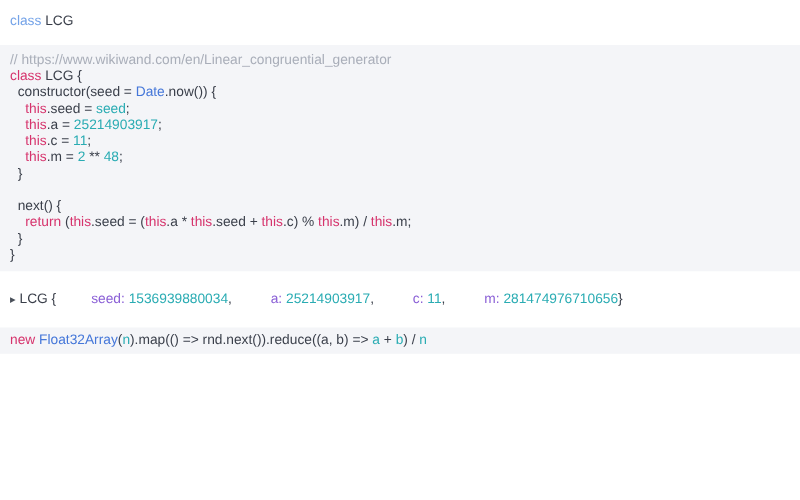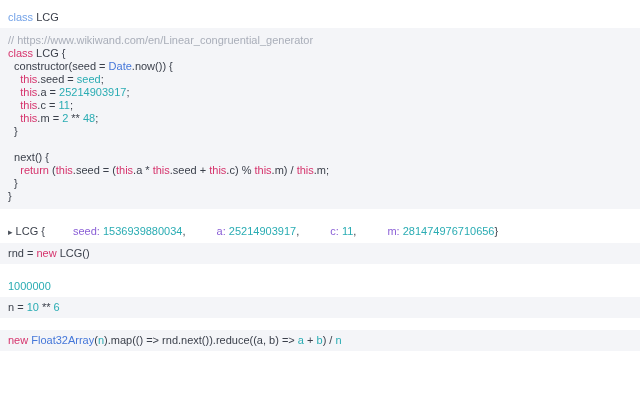--- a/index.html
+++ b/index.html
@@ -11,21 +11,21 @@
     background: #ffffff;
     font-family: "Liberation Sans", sans-serif;
     font-size: 11px;
     color: var(--text, #3a3f4a);
   }
   .console {
     padding-top: 7px;
     width: 640px;
   }
   .entry { margin-bottom: 12px; }
-  .entry:first-child .row.out { margin-bottom: 0; }
+  .entry:first-child .row.out { margin-bottom: 8px; }
   .row {
     padding: 4px 8px;
     line-height: 13px;
     white-space: pre;
   }
   .row.out { background: var(--output-row-bg, #ffffff); }
   .row.in  { background: var(--input-row-bg, #f4f5f8); }
   .row.in.block { padding: 6px 8px; }
   .line {
     line-height: 13px;
@@ -49,22 +49,17 @@
 </head>
 <body>
 
 <div class="console">
     <div class="entry">
       <div class="row out"><span class="tok keyword-light">class </span><span class="tok plain">LCG</span></div>
       <div class="row in block"><div class="line"><span class="tok comment">// https://www.wikiwand.com/en/Linear_congruential_generator</span></div><div class="line"><span class="tok keyword">class</span><span class="tok plain"> LCG {</span></div><div class="line"><span class="tok plain">  constructor(seed = </span><span class="tok builtin">Date</span><span class="tok plain">.now()) {</span></div><div class="line"><span class="tok plain">    </span><span class="tok keyword">this</span><span class="tok plain">.seed = </span><span class="tok number">seed</span><span class="tok plain">;</span></div><div class="line"><span class="tok plain">    </span><span class="tok keyword">this</span><span class="tok plain">.a = </span><span class="tok number">25214903917</span><span class="tok plain">;</span></div><div class="line"><span class="tok plain">    </span><span class="tok keyword">this</span><span class="tok plain">.c = </span><span class="tok number">11</span><span class="tok plain">;</span></div><div class="line"><span class="tok plain">    </span><span class="tok keyword">this</span><span class="tok plain">.m = </span><span class="tok number">2</span><span class="tok plain"> ** </span><span class="tok number">48</span><span class="tok plain">;</span></div><div class="line"><span class="tok plain">  }</span></div><div class="line"><span class="tok plain"> </span></div><div class="line"><span class="tok plain">  next() {</span></div><div class="line"><span class="tok plain">    </span><span class="tok keyword">return</span><span class="tok plain"> (</span><span class="tok keyword">this</span><span class="tok plain">.seed = (</span><span class="tok keyword">this</span><span class="tok plain">.a * </span><span class="tok keyword">this</span><span class="tok plain">.seed + </span><span class="tok keyword">this</span><span class="tok plain">.c) % </span><span class="tok keyword">this</span><span class="tok plain">.m) / </span><span class="tok keyword">this</span><span class="tok plain">.m;</span></div><div class="line"><span class="tok plain">  }</span></div><div class="line"><span class="tok plain">}</span></div></div>
     </div>
     <div class="entry">
       <div class="row out"><span class="tok arrow">▸</span><span class="tok plain"> LCG {</span><span class="tok property">seed:</span><span class="tok plain"> </span><span class="tok number">1536939880034</span><span class="tok plain">, </span><span class="tok property">a:</span><span class="tok plain"> </span><span class="tok number">25214903917</span><span class="tok plain">, </span><span class="tok property">c:</span><span class="tok plain"> </span><span class="tok number">11</span><span class="tok plain">, </span><span class="tok property">m:</span><span class="tok plain"> </span><span class="tok number">281474976710656</span><span class="tok plain">}</span></div>
-      <div class="row in"><div class="line"><span class="tok plain">rnd = </span><span class="tok keyword">new</span><span class="tok plain"> LCG()</span></div></div>
-    </div>
-    <div class="entry">
-      <div class="row out"><span class="tok number">1000000</span></div>
-      <div class="row in"><div class="line"><span class="tok plain">n = </span><span class="tok number">10</span><span class="tok plain"> ** </span><span class="tok number">6</span></div></div>
     </div>
     <div class="entry">
       <div class="row in"><div class="line"><span class="tok keyword">new</span><span class="tok plain"> </span><span class="tok builtin">Float32Array</span><span class="tok plain">(</span><span class="tok number">n</span><span class="tok plain">).map(() =&gt; rnd.next()).reduce((a, b) =&gt; </span><span class="tok number">a</span><span class="tok plain"> + </span><span class="tok number">b</span><span class="tok plain">) / </span><span class="tok number">n</span></div></div>
     </div>
   </div>
 
 </body></html>

